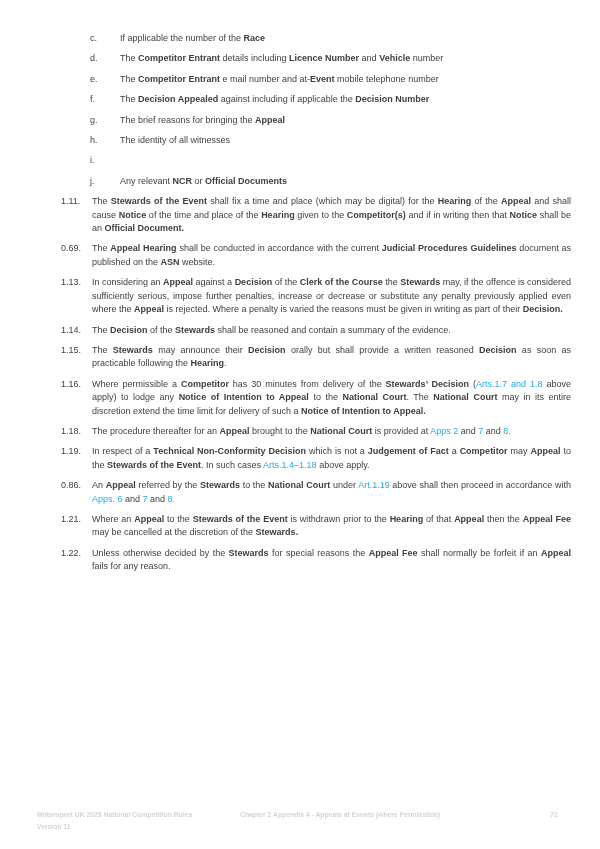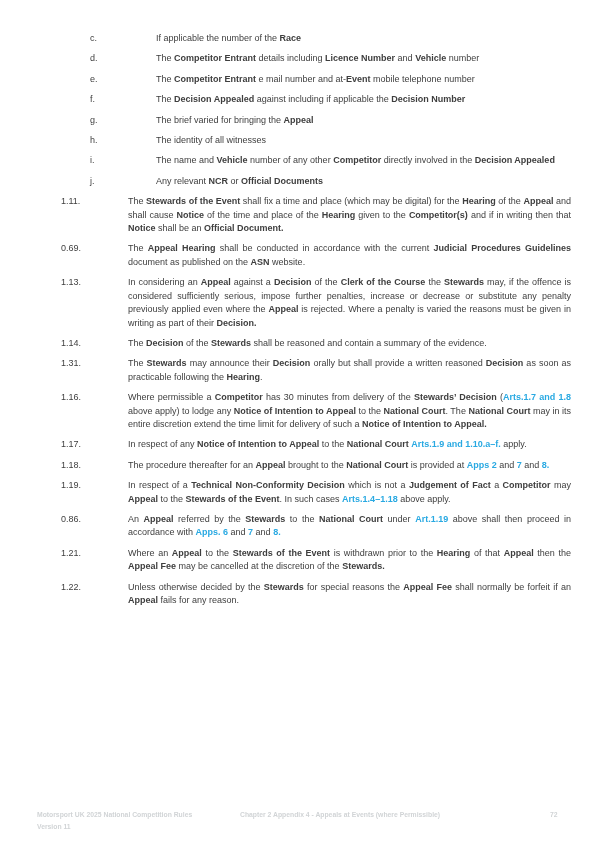--- a/index.html
+++ b/index.html
@@ -17,24 +17,24 @@
   .content {
     position: absolute;
     top: 32px;
     left: 61px;
     width: 510px;
   }
   .row { display: flex; margin-bottom: 7px; }
   .row .lbl { flex: 0 0 31px; }
   .row.lettered { padding-left: 29px; }
   .row.lettered .lbl { flex: 0 0 30px; }
-  .row .txt { flex: 1 1 auto; text-align: justify; margin-left: 36px; }
+  .row .txt { flex: 1 1 auto; text-align: justify; }
   .b { font-weight: bold; }
   .u { }
-  .link { font-weight: bold; color: #29a9e2; cursor: pointer; }
+  .link { font-weight: normal; color: #29a9e2; cursor: pointer; }
   .footer {
     position: absolute;
     top: 809px;
     left: 0;
     width: 600px;
     font-size: 6.8px;
     line-height: 12px;
     font-weight: bold;
     color: #d1d4d6;
   }
@@ -59,29 +59,28 @@
         <div class="row lettered">
           <span class="lbl">e.</span>
           <span class="txt"><span>The </span><span class="b">Competitor Entrant</span><span> e mail number and at-</span><span class="b">Event</span><span> mobile telephone number</span></span>
         </div>
         <div class="row lettered">
           <span class="lbl">f.</span>
           <span class="txt"><span>The </span><span class="b">Decision Appealed</span><span> against including if applicable the </span><span class="b">Decision Number</span></span>
         </div>
         <div class="row lettered">
           <span class="lbl">g.</span>
-          <span class="txt"><span>The brief varied for bringing the </span><span class="b">Appeal</span></span>
+          <span class="txt"><span>The brief reasons for bringing the </span><span class="b">Appeal</span></span>
         </div>
         <div class="row lettered">
           <span class="lbl">h.</span>
           <span class="txt"><span>The identity of all witnesses</span></span>
         </div>
         <div class="row lettered">
           <span class="lbl">i.</span>
-          <span class="txt"><span>The name and </span><span class="b">Vehicle</span><span> number of any other </span><span class="b">Competitor</span><span> directly involved in the </span><span class="b">Decision Appealed</span></span>
         </div>
         <div class="row lettered">
           <span class="lbl">j.</span>
           <span class="txt"><span>Any relevant </span><span class="b">NCR</span><span> or </span><span class="b">Official Documents</span></span>
         </div>
       </div>
     <div id="numbered">
         <div class="row numbered">
           <span class="lbl">1.11.</span>
           <span class="txt"><span>The </span><span class="b">Stewards of the Event</span><span> shall fix a time and place (which may be digital) for the </span><span class="b">Hearing</span><span> of the </span><span class="b">Appeal</span><span> and shall cause </span><span class="b">Notice</span><span> of the time and place of the </span><span class="b">Hearing</span><span> given to the </span><span class="b">Competitor(s)</span><span> and if in writing then that </span><span class="b">Notice</span><span> shall be an </span><span class="b">Official Document.</span></span>
@@ -92,30 +91,26 @@
         </div>
         <div class="row numbered">
           <span class="lbl">1.13.</span>
           <span class="txt"><span>In considering an </span><span class="b">Appeal</span><span> against a </span><span class="b">Decision</span><span> of the </span><span class="b">Clerk of the Course</span><span> the </span><span class="b">Stewards</span><span> may, if the offence is considered sufficiently serious, impose further penalties, increase or decrease or substitute any penalty previously applied even where the </span><span class="b">Appeal</span><span> is rejected. Where a penalty is varied the reasons must be given in writing as part of their </span><span class="b">Decision.</span></span>
         </div>
         <div class="row numbered">
           <span class="lbl">1.14.</span>
           <span class="txt"><span>The </span><span class="b">Decision</span><span> of the </span><span class="b">Stewards</span><span> shall be reasoned and contain a summary of the evidence.</span></span>
         </div>
         <div class="row numbered">
-          <span class="lbl">1.31.</span>
+          <span class="lbl">1.15.</span>
           <span class="txt"><span>The </span><span class="b">Stewards</span><span> may announce their </span><span class="b">Decision</span><span> orally but shall provide a written reasoned </span><span class="b">Decision</span><span> as soon as practicable following the </span><span class="b">Hearing</span><span>.</span></span>
         </div>
         <div class="row numbered">
           <span class="lbl">1.16.</span>
           <span class="txt"><span>Where permissible a </span><span class="b">Competitor</span><span> has 30 minutes from delivery of the </span><span class="b">Stewards’ Decision</span><span> (</span><span class="link">Arts.1.7 and 1.8</span><span> above apply) to lodge any </span><span class="b">Notice of Intention to Appeal</span><span> to the </span><span class="b">National Court</span><span>. The </span><span class="b">National Court</span><span> may in its entire discretion extend the time limit for delivery of such a </span><span class="b">Notice of Intention to Appeal.</span></span>
-        </div>
-        <div class="row numbered">
-          <span class="lbl">1.17.</span>
-          <span class="txt"><span>In respect of any </span><span class="b">Notice of Intention to Appeal</span><span> to the </span><span class="b">National Court</span><span> </span><span class="link">Arts.1.9 and 1.10.a–f.</span><span> apply.</span></span>
         </div>
         <div class="row numbered">
           <span class="lbl">1.18.</span>
           <span class="txt"><span>The procedure thereafter for an </span><span class="b">Appeal</span><span> brought to the </span><span class="b">National Court</span><span> is provided at </span><span class="link">Apps 2</span><span> and </span><span class="link">7</span><span> and </span><span class="link">8.</span></span>
         </div>
         <div class="row numbered">
           <span class="lbl">1.19.</span>
           <span class="txt"><span>In respect of a </span><span class="b">Technical Non-Conformity Decision</span><span> which is </span><span class="u">not</span><span> a </span><span class="b">Judgement of Fact</span><span> a </span><span class="b">Competitor</span><span> may </span><span class="b">Appeal</span><span> to the </span><span class="b">Stewards of the Event</span><span>. In such cases </span><span class="link">Arts.1.4–1.18</span><span> above apply.</span></span>
         </div>
         <div class="row numbered">

